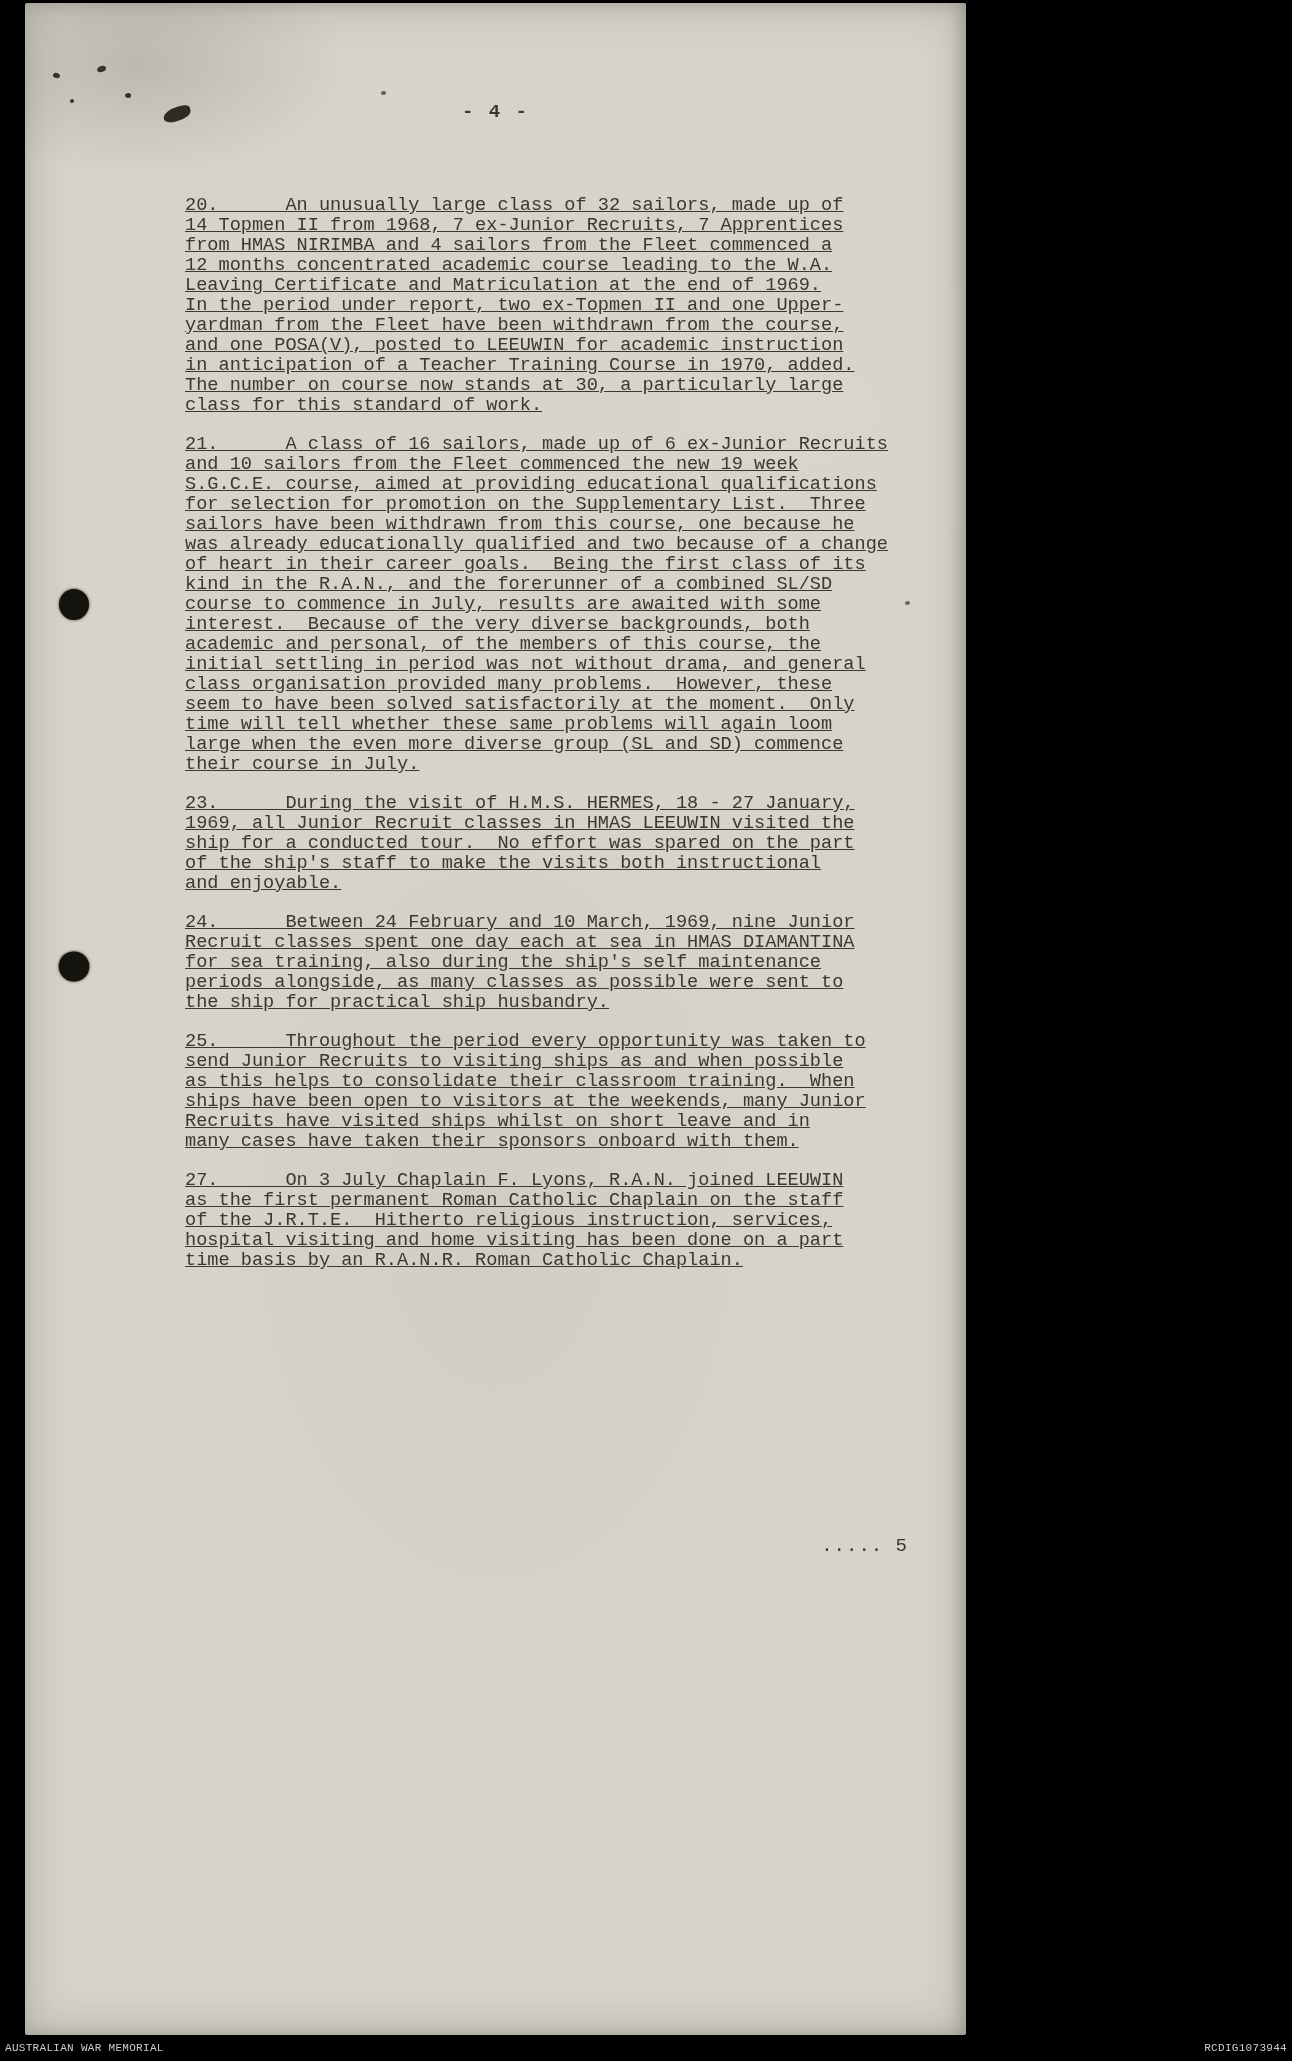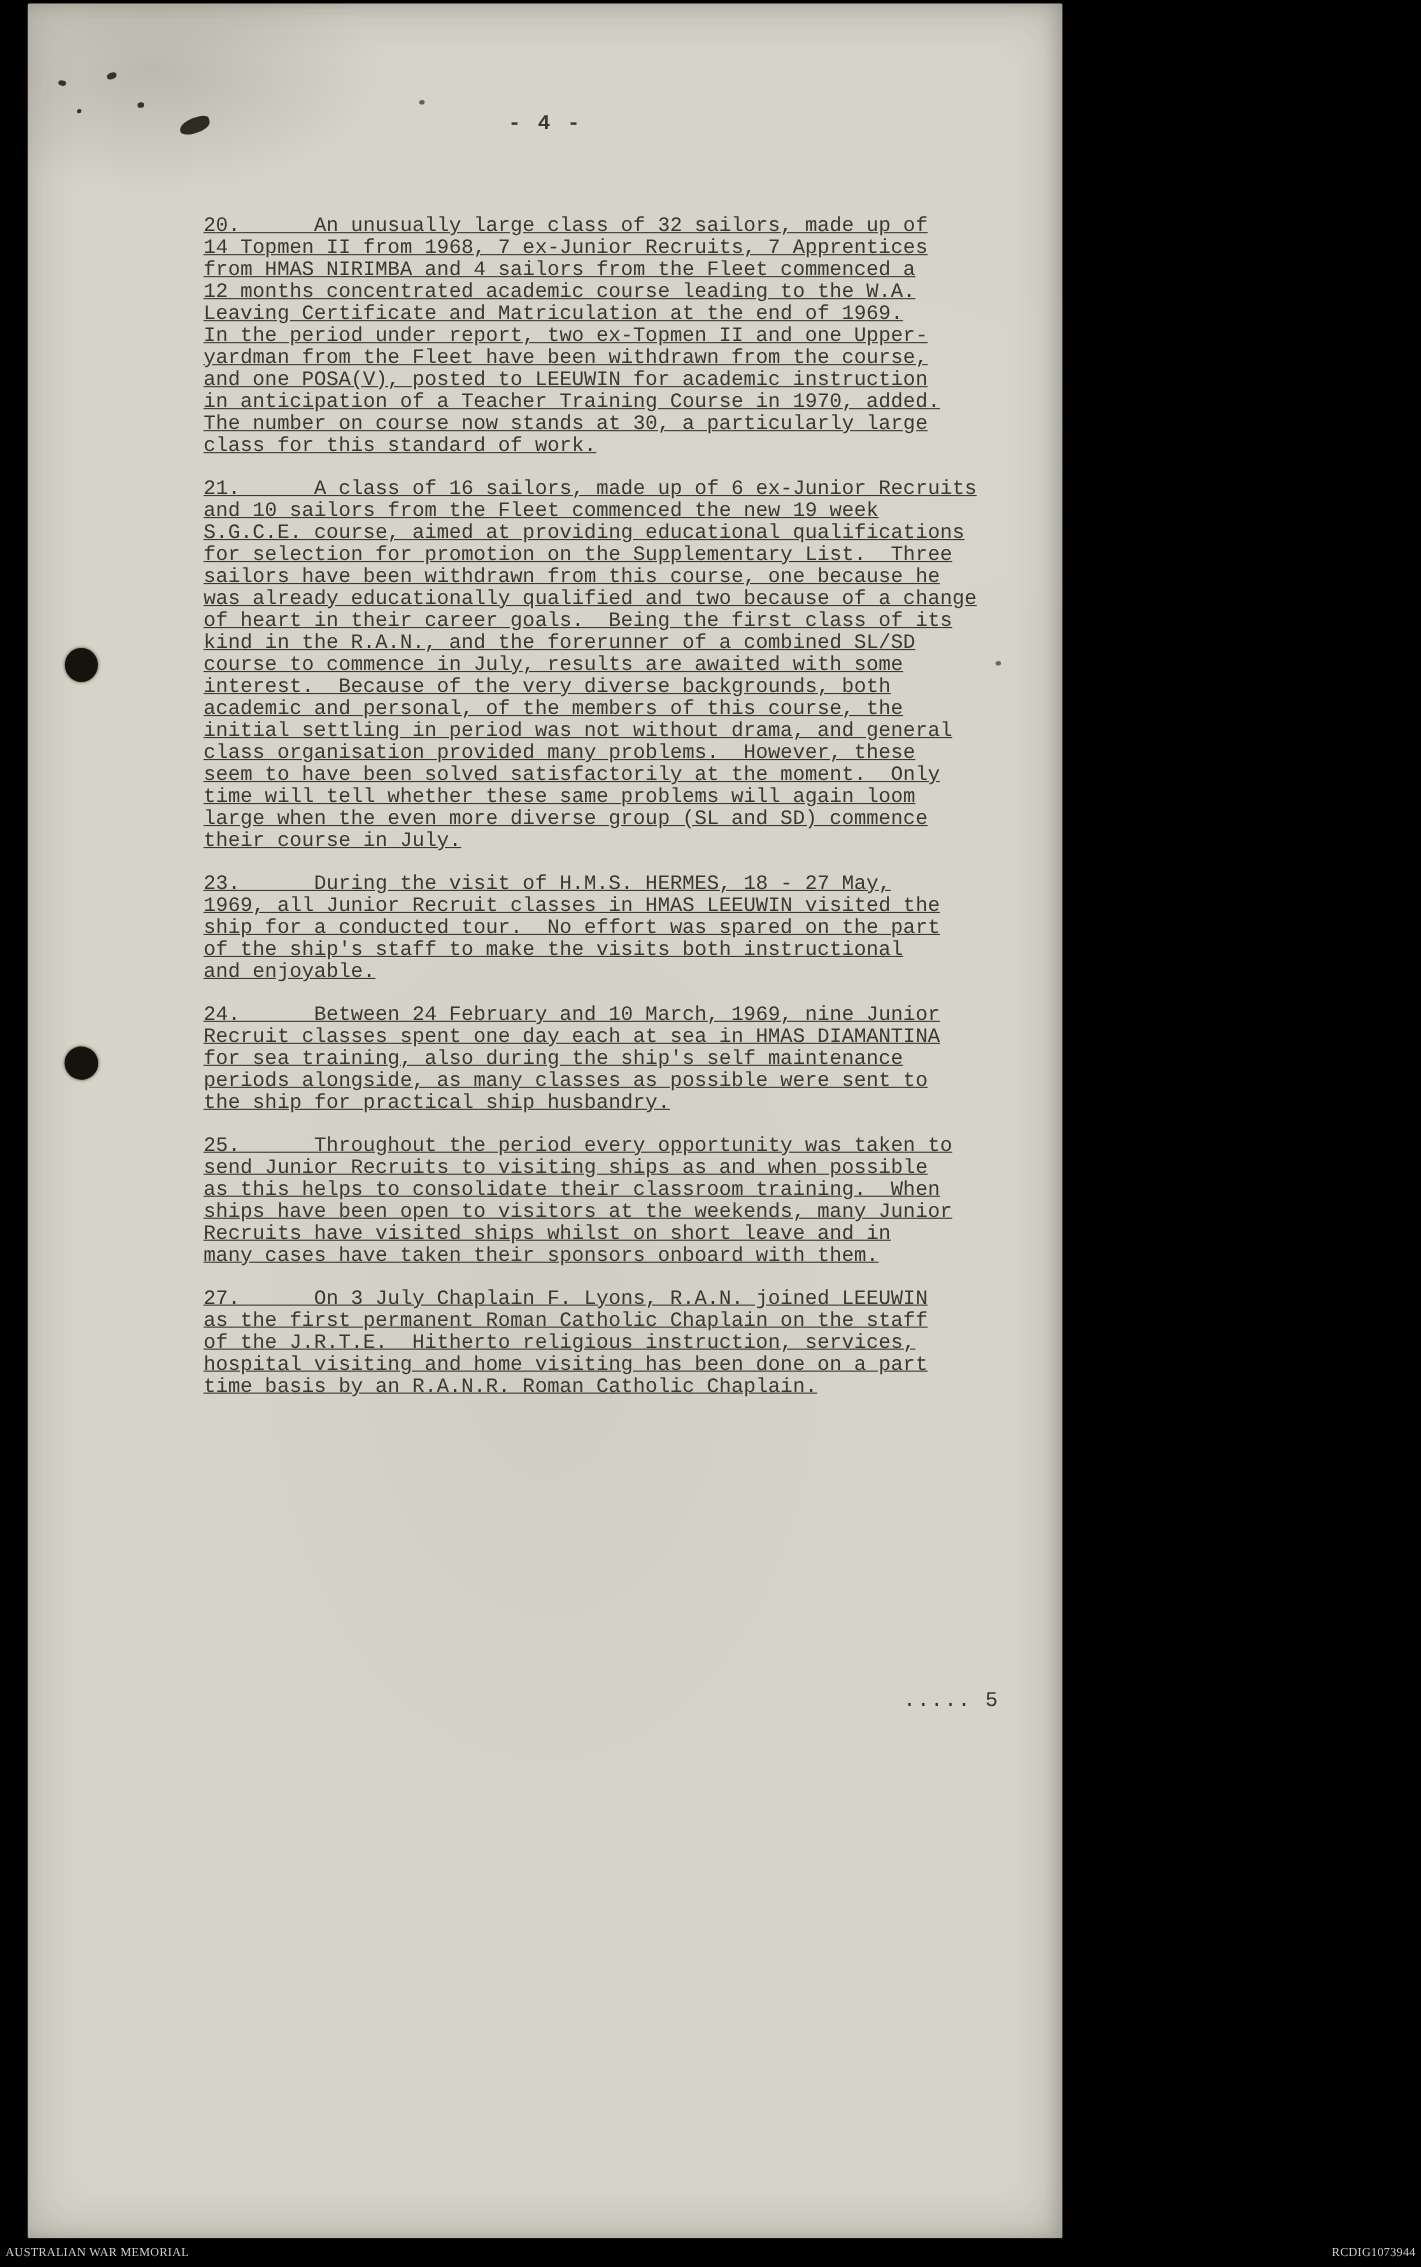--- a/index.html
+++ b/index.html
@@ -93,21 +93,21 @@
     left: 0;
     bottom: 0;
     width: 100%;
     height: 26px;
     background: #000000;
     display: flex;
     align-items: center;
     justify-content: space-between;
     padding: 0 5px;
     box-sizing: border-box;
-    font-family: Liberation Serif, serif;
+    font-family: Liberation Mono, monospace;
     font-size: 11px;
     letter-spacing: 0.3px;
     color: #cccccc;
     text-align: center;
   }
 </style>
 </head>
 <body>
 
 <div class="stage">
@@ -149,21 +149,21 @@
 kind in the R.A.N., and the forerunner of a combined SL/SD
 course to commence in July, results are awaited with some
 interest.  Because of the very diverse backgrounds, both
 academic and personal, of the members of this course, the
 initial settling in period was not without drama, and general
 class organisation provided many problems.  However, these
 seem to have been solved satisfactorily at the moment.  Only
 time will tell whether these same problems will again loom
 large when the even more diverse group (SL and SD) commence
 their course in July.</div>
-      <div class="block para">23.      During the visit of H.M.S. HERMES, 18 - 27 May,
+      <div class="block para">23.      During the visit of H.M.S. HERMES, 18 - 27 January,
 1969, all Junior Recruit classes in HMAS LEEUWIN visited the
 ship for a conducted tour.  No effort was spared on the part
 of the ship's staff to make the visits both instructional
 and enjoyable.</div>
       <div class="block para">24.      Between 24 February and 10 March, 1969, nine Junior
 Recruit classes spent one day each at sea in HMAS DIAMANTINA
 for sea training, also during the ship's self maintenance
 periods alongside, as many classes as possible were sent to
 the ship for practical ship husbandry.</div>
       <div class="block para">25.      Throughout the period every opportunity was taken to

